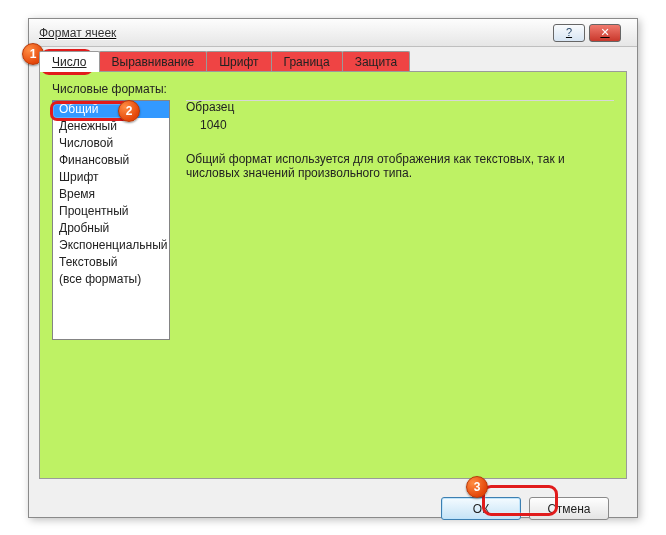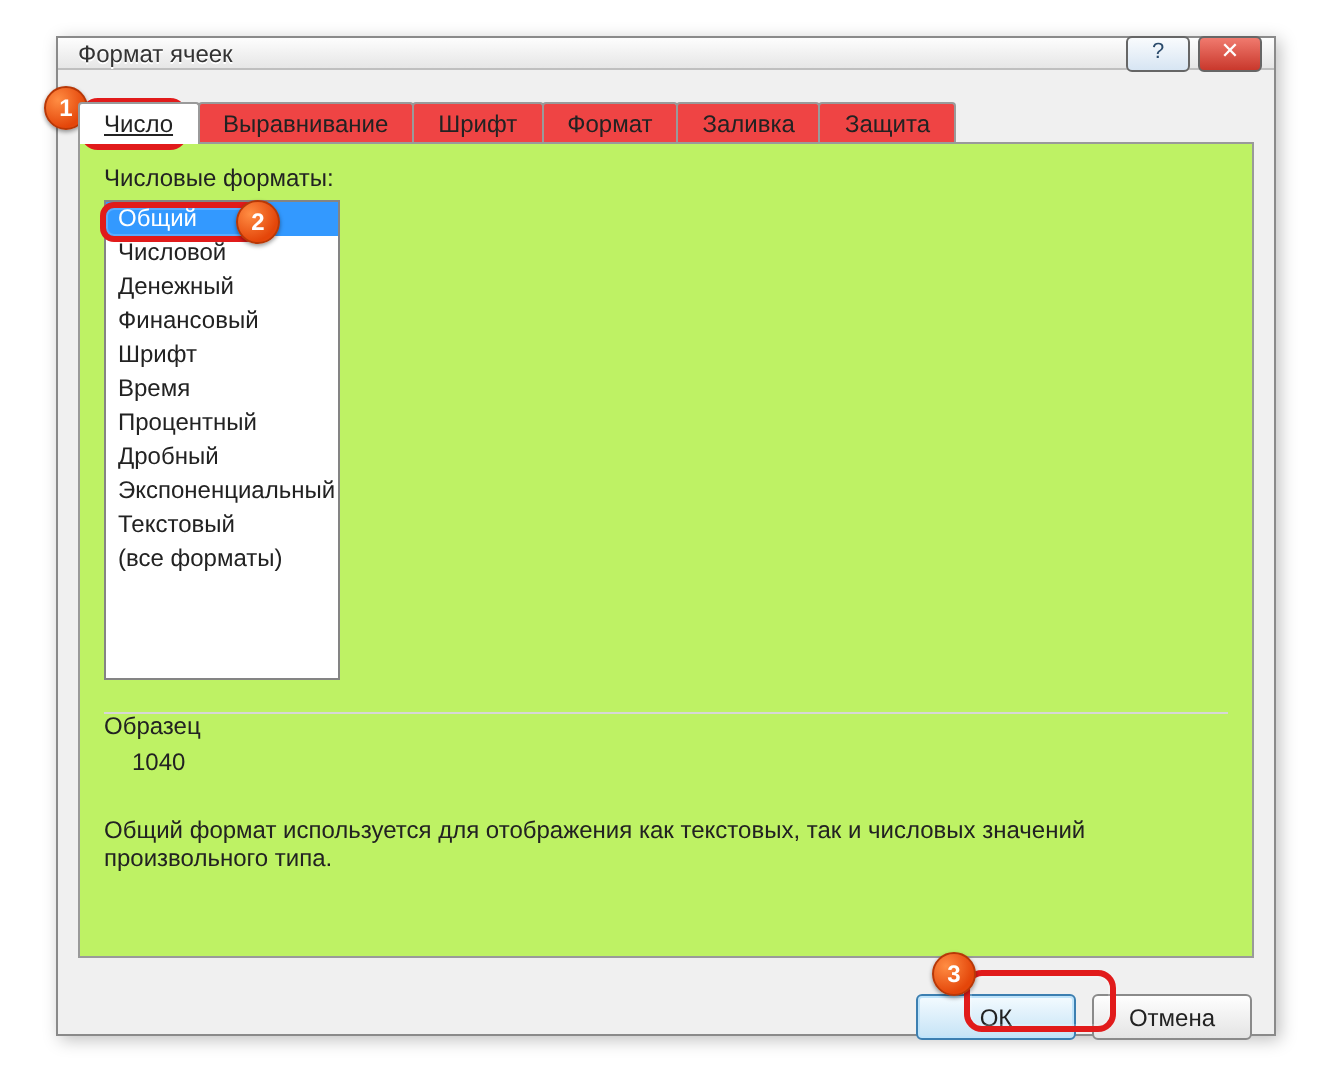--- a/index.html
+++ b/index.html
@@ -16,26 +16,27 @@
     position: absolute;
     left: 28px;
     top: 18px;
     width: 610px;
     height: 500px;
     background: #f0f0f0;
     border: 1px solid #8a8a8a;
     box-shadow: 2px 2px 8px rgba(0,0,0,.25);
   }
   .titlebar {
-    height: 16px;
+    height: 28px;
     background: linear-gradient(#fdfdfd,#e6e6e6);
     border-bottom: 1px solid #bfbfbf;
     display: flex;
     align-items: center;
-    padding: 0 6px 0 10px;
+    padding: 0 16px 0 10px;
+    text-decoration: underline;
   }
   .titlebar .title {
     flex: 1;
     color: #333;
     text-shadow: 0 1px 0 #fff;
   }
   .win-btn {
     width: 32px;
     height: 18px;
     margin-left: 4px;
@@ -89,21 +90,20 @@
     position: relative;
   }
   .section-label {
     margin-bottom: 4px;
     color: #222;
   }
   .content-row {
     display: flex;
     align-items: flex-start;
     gap: 16px;
-    flex-direction: column;
   }
   .listbox {
     width: 118px;
     height: 240px;
     border: 1px solid #848484;
     background: #ffffff;
     overflow: hidden;
   }
   .listbox .item {
     padding: 1px 6px;
@@ -134,21 +134,21 @@
     padding: 2px 0 4px 14px;
     color: #222;
   }
   .desc {
     color: #222;
     line-height: 14px;
     margin-top: 10px;
   }
   .dlg-buttons {
     position: absolute;
-    right: 0;
+    right: 17px;
     bottom: -42px;
     display: flex;
     gap: 8px;
   }
   .btn {
     min-width: 80px;
     height: 23px;
     border: 1px solid #8a8a8a;
     border-radius: 3px;
     background: linear-gradient(#fefefe,#e4e4e4);
@@ -205,32 +205,31 @@
     <div class="win-btn win-close">
       <span>✕</span>
     </div>
   </div>
 
   <div class="body">
     <div class="tabs">
       <div class="tab active">Число</div>
       <div class="tab">Выравнивание</div>
       <div class="tab">Шрифт</div>
-      <div class="tab">Формат</div>
-      <div class="tab">Заливка</div>
+      <div class="tab">Граница</div>
       <div class="tab">Защита</div>
     </div>
 
     <div class="tab-panel">
       <div class="section-label">Числовые форматы:</div>
       <div class="content-row">
         <div class="listbox">
           <div class="item selected">Общий</div>
+          <div class="item">Денежный</div>
           <div class="item">Числовой</div>
-          <div class="item">Денежный</div>
           <div class="item">Финансовый</div>
           <div class="item">Шрифт</div>
           <div class="item">Время</div>
           <div class="item">Процентный</div>
           <div class="item">Дробный</div>
           <div class="item">Экспоненциальный</div>
           <div class="item">Текстовый</div>
           <div class="item">(все форматы)</div>
         </div>
 

